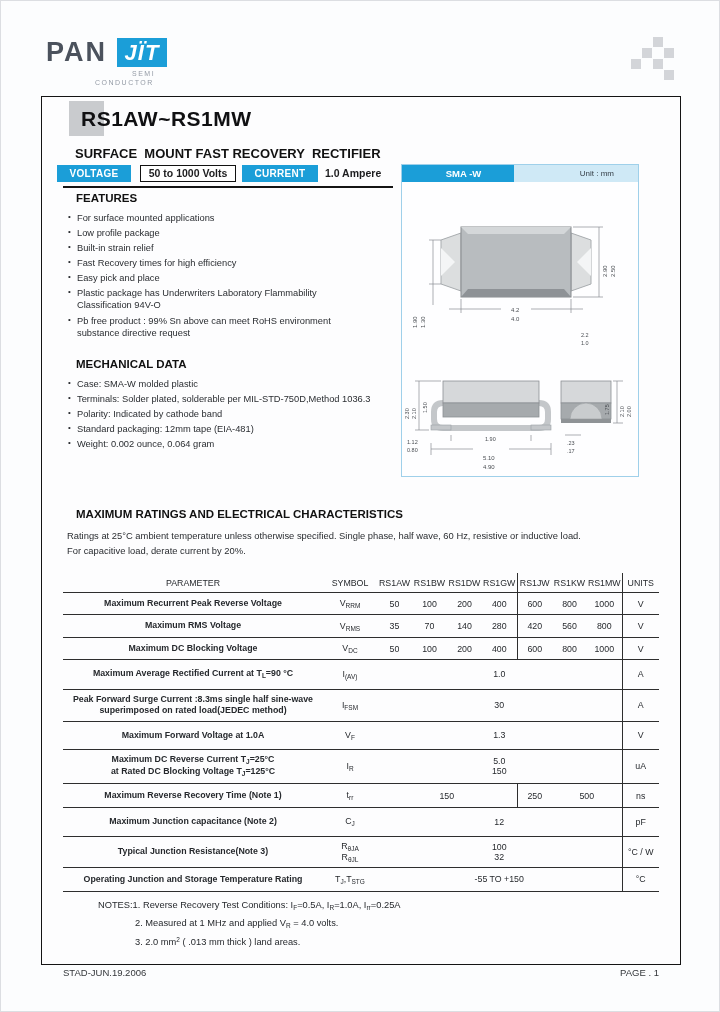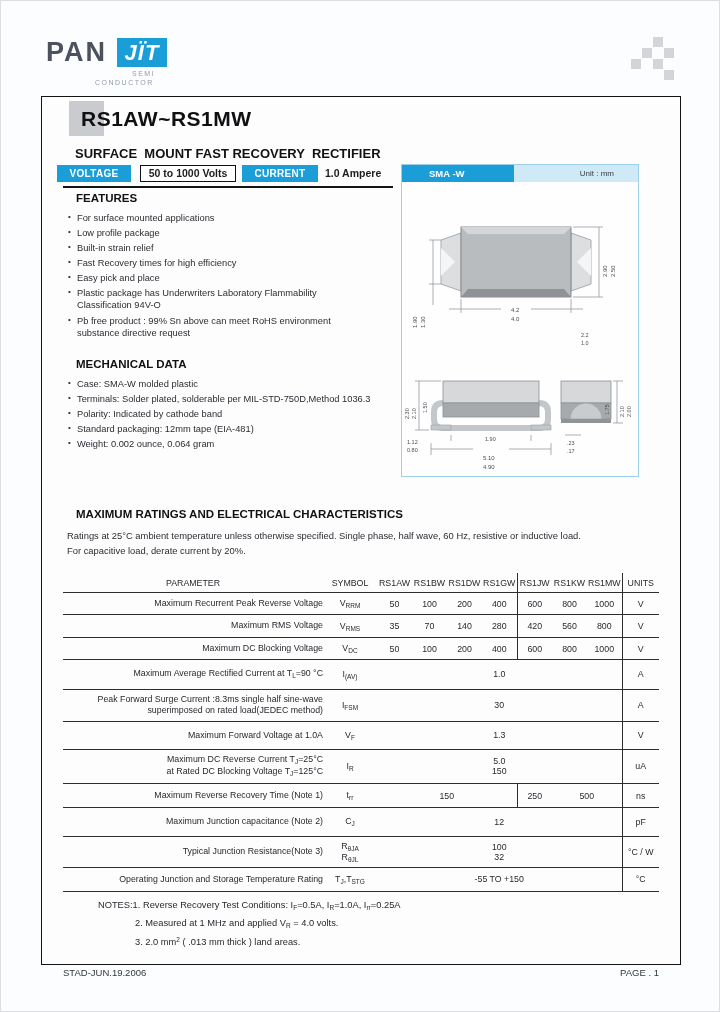--- a/index.html
+++ b/index.html
@@ -26,21 +26,21 @@
     text-align:center;line-height:17px;letter-spacing:.3px;}
   .b-volt{left:56px;width:74px;}
   .b-curr{left:241px;width:76px;}
   .val-box{left:139px;top:164px;width:96px;height:17px;border:1.2px solid #111;box-sizing:border-box;
     font-size:10.5px;font-weight:700;text-align:center;line-height:14px;background:#fff;}
   .amp-val{left:324px;top:164px;font-size:10.5px;font-weight:700;line-height:17px;}
   .hdr-underline{left:62px;top:185px;width:330px;height:2px;background:#141414;}
   
   .pkg-panel{left:400px;top:163px;width:238px;height:313px;border:1px solid #9fd0ea;background:#fefeff;box-sizing:border-box;}
   .pkg-name{left:0;top:0;width:112px;height:17px;background:var(--accent);color:#fff;font-size:9.5px;
-    font-weight:700;line-height:17px;padding-left:27px;box-sizing:border-box;}
+    font-weight:700;line-height:17px;padding-left:11px;box-sizing:border-box;text-align:center;}
   .pkg-unit{left:112px;top:0;width:124px;height:17px;background:#cfe9f6;color:#374049;font-size:8px;
     text-align:right;line-height:17px;padding-right:24px;box-sizing:border-box;}
   .pkg-svg{left:1px;top:20px;}
   svg text{font-family:"Liberation Sans",sans-serif;fill:#4a4e53;}
   
   .sec-h{font-size:11.5px;font-weight:700;color:#111;}
   .feat-h{left:75px;top:191px;}
   .mech-h{left:75px;top:357px;}
   .rate-h{left:75px;top:507px;}
   ul.blist{left:66px;width:336px;margin:0;padding:0;}
@@ -49,21 +49,21 @@
   ul.blist li{list-style:none;position:relative;padding-left:10px;margin:0 0 3px 0;
     font-size:9.3px;line-height:1.3;color:#2a2d31;white-space:pre-line;}
   ul.blist li::before{content:"•";position:absolute;left:1px;top:0;font-size:8px;color:#2a2d31;}
   .rate-desc{left:66px;top:527px;width:586px;font-size:9.4px;line-height:15px;color:#2a2d31;}
   
   .spec-table{left:62px;top:572px;width:596px;}
   table{border-collapse:collapse;width:596px;font-size:8.8px;color:#26292d;}
   td,th{font-weight:normal;vertical-align:middle;}
   tr{border-bottom:1px solid #2e2e2e;}
   tr.hd{border-bottom:1px solid #2e2e2e;}
-  td.param{text-align:right;padding-left:4px;line-height:1.3;}
+  td.param{text-align:center;padding-left:4px;line-height:1.3;font-weight:bold;}
   td.c{text-align:center;}
   .vjw{border-left:1px solid #2e2e2e;}
   .vun{border-left:1px solid #2e2e2e;}
   tr.hd td{padding:5px 0 4px 0;text-align:center;}
   tr.r-s td{padding:5px 0;}
   tr.r-m td{padding:8px 0;}
   tr.r-2 td{padding:4px 0;}
   tr.r-t td{padding:6px 0;}
   sub{font-size:6.5px;vertical-align:-2px;}
   sup{font-size:6.5px;vertical-align:3px;}

